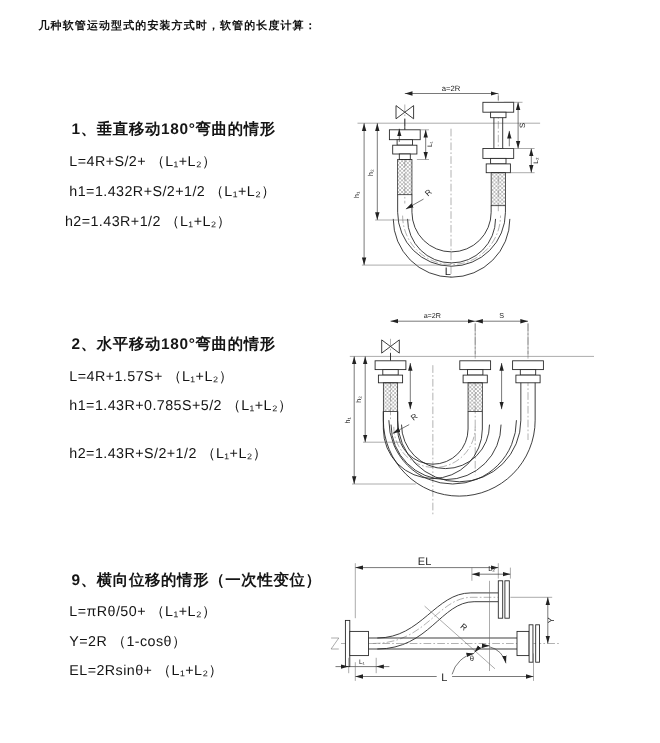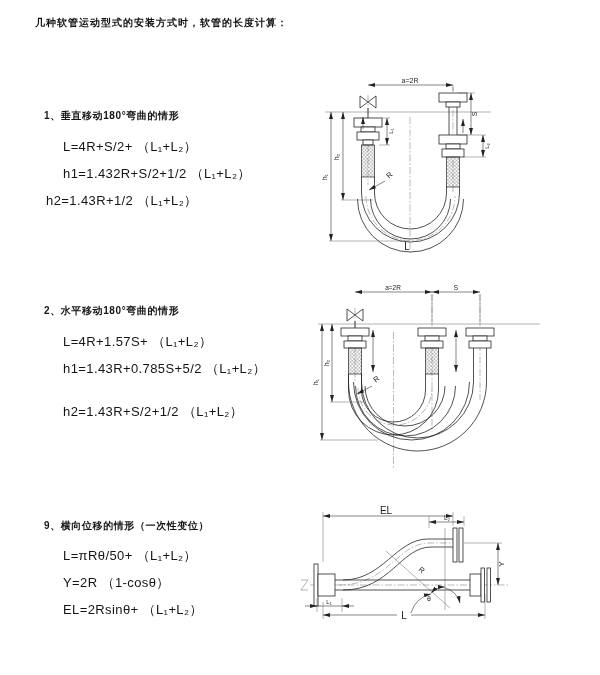--- a/index.html
+++ b/index.html
@@ -5,41 +5,41 @@
   html,body{margin:0;padding:0;}
   body{
     width:600px;height:675px;background:#ffffff;position:relative;overflow:hidden;
     font-family:"Liberation Sans","DejaVu Sans",sans-serif;color:#111;
   }
   .abs{position:absolute;}
   .page-title{
     left:35px;top:16px;font-size:10px;font-weight:700;letter-spacing:1px;white-space:nowrap;
   }
   .sec-heading{
-    font-size:10px;font-weight:700;letter-spacing:0.6px;white-space:nowrap;color:#151515;
+    font-size:14px;font-weight:700;letter-spacing:0.6px;white-space:nowrap;color:#151515;margin-left:21px;
   }
   .formula{
     font-size:13px;font-weight:500;letter-spacing:0.4px;white-space:nowrap;color:#151515;
   }
   svg text{fill:#1c1c1c;font-family:"Liberation Sans","DejaVu Sans",sans-serif;}
   .thin{stroke:#666;stroke-width:0.5;fill:none;}
   .line{stroke:#262626;stroke-width:0.8;fill:none;}
   .dim{stroke:#333;stroke-width:0.6;fill:none;}
   .cl{stroke:#8a8a8a;stroke-width:0.6;fill:none;stroke-dasharray:7 2 1.5 2;}
   .fit{stroke:#262626;stroke-width:0.8;fill:#ffffff;}
 </style>
 </head>
 <body>
 
 <div class="abs page-title">几种软管运动型式的安装方式时，软管的长度计算：</div>
 
 <div class="abs sec-heading" style="left:44px;top:109px">1、垂直移动180°弯曲的情形</div>
 <div class="abs formula" style="left:63px;top:138px">L=4R+S/2+ （L₁+L₂）</div>
 <div class="abs formula" style="left:63px;top:165px">h1=1.432R+S/2+1/2 （L₁+L₂）</div>
-<div class="abs formula" style="left:46px;top:192px">h2=1.43R+1/2 （L₁+L₂）</div>
+<div class="abs formula" style="left:59px;top:192px">h2=1.43R+1/2 （L₁+L₂）</div>
 
 <div class="abs sec-heading" style="left:44px;top:304px">2、水平移动180°弯曲的情形</div>
 <div class="abs formula" style="left:63px;top:333px">L=4R+1.57S+ （L₁+L₂）</div>
 <div class="abs formula" style="left:63px;top:360px">h1=1.43R+0.785S+5/2 （L₁+L₂）</div>
 <div class="abs formula" style="left:63px;top:403px">h2=1.43R+S/2+1/2 （L₁+L₂）</div>
 
 <div class="abs sec-heading" style="left:44px;top:519px">9、横向位移的情形（一次性变位）</div>
 <div class="abs formula" style="left:63px;top:547px">L=πRθ/50+ （L₁+L₂）</div>
 <div class="abs formula" style="left:63px;top:574px">Y=2R （1-cosθ）</div>
 <div class="abs formula" style="left:63px;top:601px">EL=2Rsinθ+ （L₁+L₂）</div>

